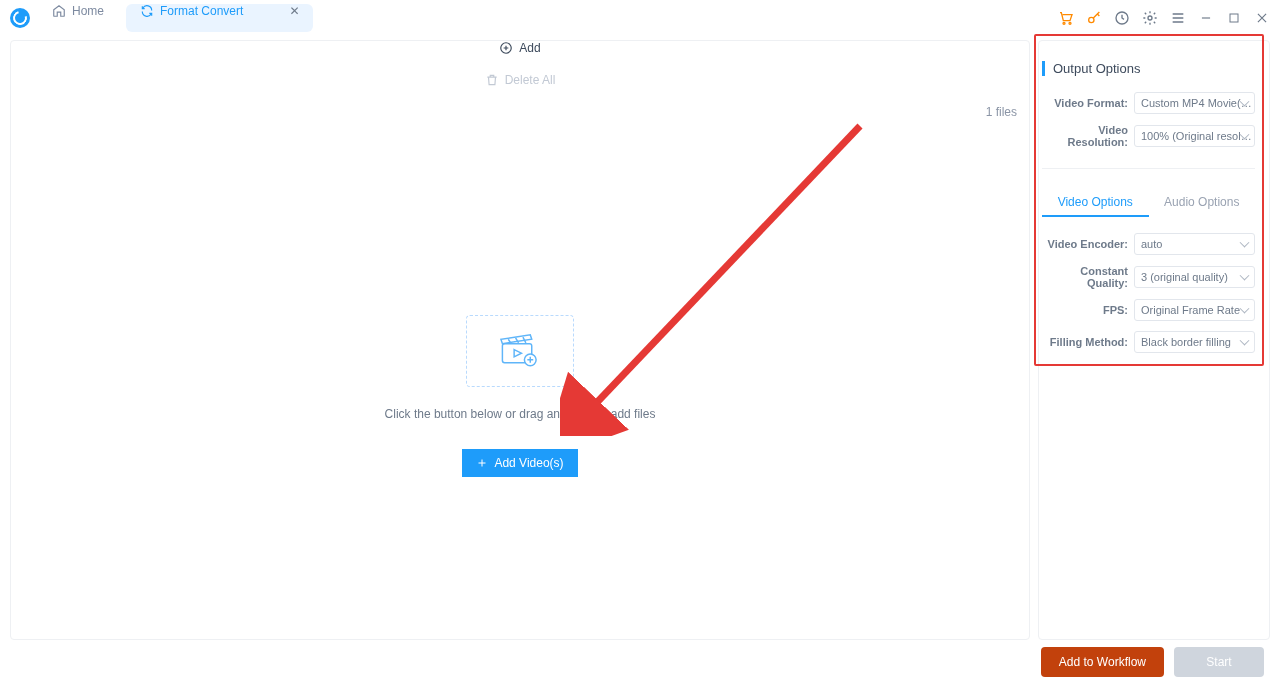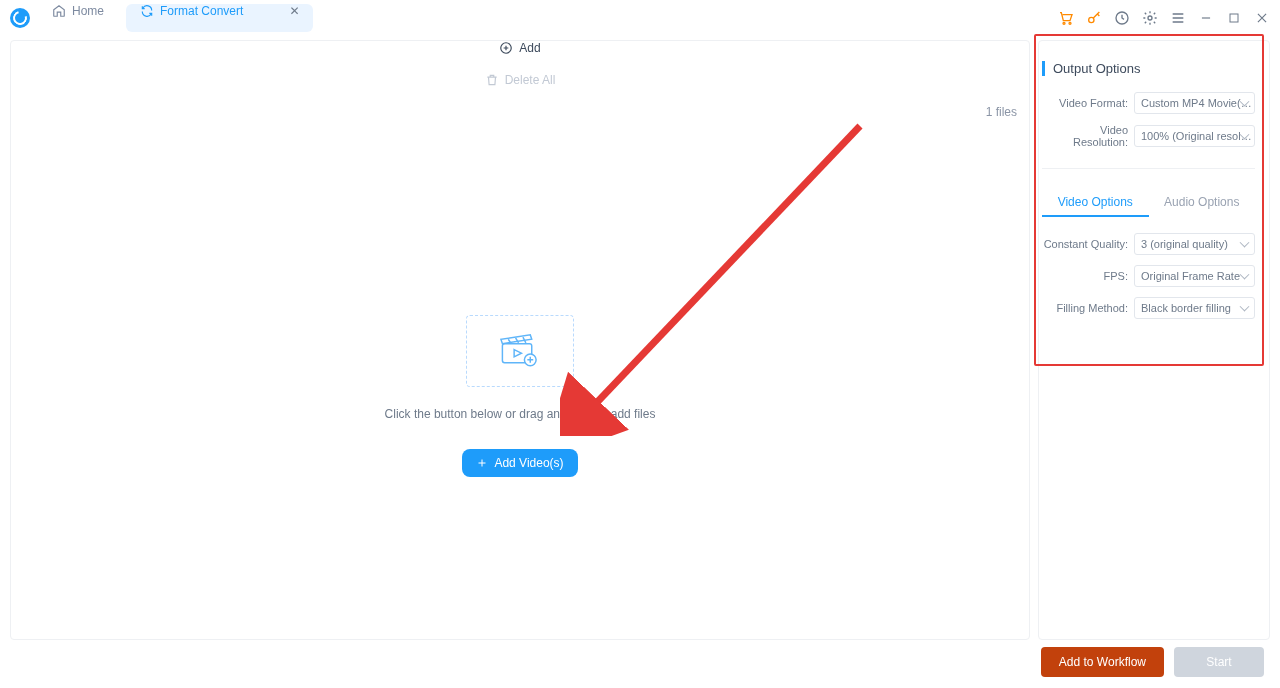--- a/index.html
+++ b/index.html
@@ -30,27 +30,27 @@
 .toolbar { height: 30px; display: flex; align-items: center; padding: 0 12px; font-size: 12px; color: #6e7a8a; gap: 18px; flex-direction: column; }
 .tb-add { display: flex; align-items: center; gap: 6px; color: #3d4a5c; cursor: pointer; }
 .tb-delete { display: flex; align-items: center; gap: 6px; color: #c2c9d4; cursor: pointer; }
 .tb-files { margin-left: auto; color: #8b95a6; }
 
 
 .empty { flex: 1; display: flex; flex-direction: column; align-items: center; justify-content: flex-start; padding-top: 244px; }
 .dropzone { width: 108px; height: 72px; border: 1px dashed #b9dafd; border-radius: 4px; display: flex; align-items: center; justify-content: center; margin-bottom: 20px; }
 .clap-svg { width: 44px; height: 36px; }
 .empty-text { font-size: 12px; color: #6e7a8a; margin-bottom: 28px; }
-.add-btn { background: #1e9cfa; color: #fff; border: none; border-radius: 8px; padding: 0 14px; height: 28px; font-size: 12px; display: flex; align-items: center; gap: 6px; cursor: pointer; }
+.add-btn { background: #1e9cfa; color: #fff; border: none; border-radius: 0; padding: 0 14px; height: 28px; font-size: 12px; display: flex; align-items: center; gap: 6px; cursor: pointer; }
 
 
 .section-title { font-size: 13px; color: #3d4a5c; border-left: 3px solid #1e9cfa; padding-left: 8px; font-weight: 500; }
 .opt-rows { display: flex; flex-direction: column; gap: 10px; }
 .opt-row { display: flex; align-items: center; gap: 6px; }
-.opt-label { width: 86px; text-align: right; font-size: 11px; color: #6e7a8a; }
+.opt-label { width: 86px; text-align: right; font-size: 11px; color: #6e7a8a; font-weight: bold; }
 .opt-select { flex: 1; height: 22px; border: 1px solid #e2e6ec; border-radius: 3px; font-size: 11px; color: #6e7a8a; padding: 0 18px 0 6px; display: flex; align-items: center; position: relative; white-space: nowrap; overflow: hidden; text-overflow: ellipsis; cursor: pointer; }
 .opt-select::after { content: ""; position: absolute; right: 6px; top: 50%; width: 6px; height: 6px; border-right: 1px solid #aeb6c2; border-bottom: 1px solid #aeb6c2; transform: translateY(-70%) rotate(45deg); }
 .hr { border: none; border-top: 1px solid #eef0f3; margin: 4px 0; }
 .sub-tabs { display: flex; font-size: 12px; }
 .sub-tab { flex: 1; text-align: center; padding: 6px 0; color: #9aa3b2; cursor: pointer; border-bottom: 2px solid transparent; }
 .sub-tab.active { color: #1e9cfa; border-bottom-color: #1e9cfa; }
 
 
 .footer { height: 44px; display: flex; align-items: center; justify-content: flex-end; padding: 0 16px; gap: 10px; }
 .fbtn { height: 30px; border: none; border-radius: 4px; padding: 0 18px; font-size: 12px; color: #fff; cursor: pointer; }
@@ -194,20 +194,24 @@
 
     <hr class="hr">
 
     <div class="sub-tabs">
       <div class="sub-tab active">Video Options</div>
       <div class="sub-tab">Audio Options</div>
     </div>
 
     <div class="opt-rows">
       <div class="opt-row">
+        <div class="opt-label">Video Encoder:</div>
+        <div class="opt-select">auto</div>
+      </div>
+      <div class="opt-row">
         <div class="opt-label">Constant Quality:</div>
         <div class="opt-select">3 (original quality)</div>
       </div>
       <div class="opt-row">
         <div class="opt-label">FPS:</div>
         <div class="opt-select">Original Frame Rate</div>
       </div>
       <div class="opt-row">
         <div class="opt-label">Filling Method:</div>
         <div class="opt-select">Black border filling</div>

